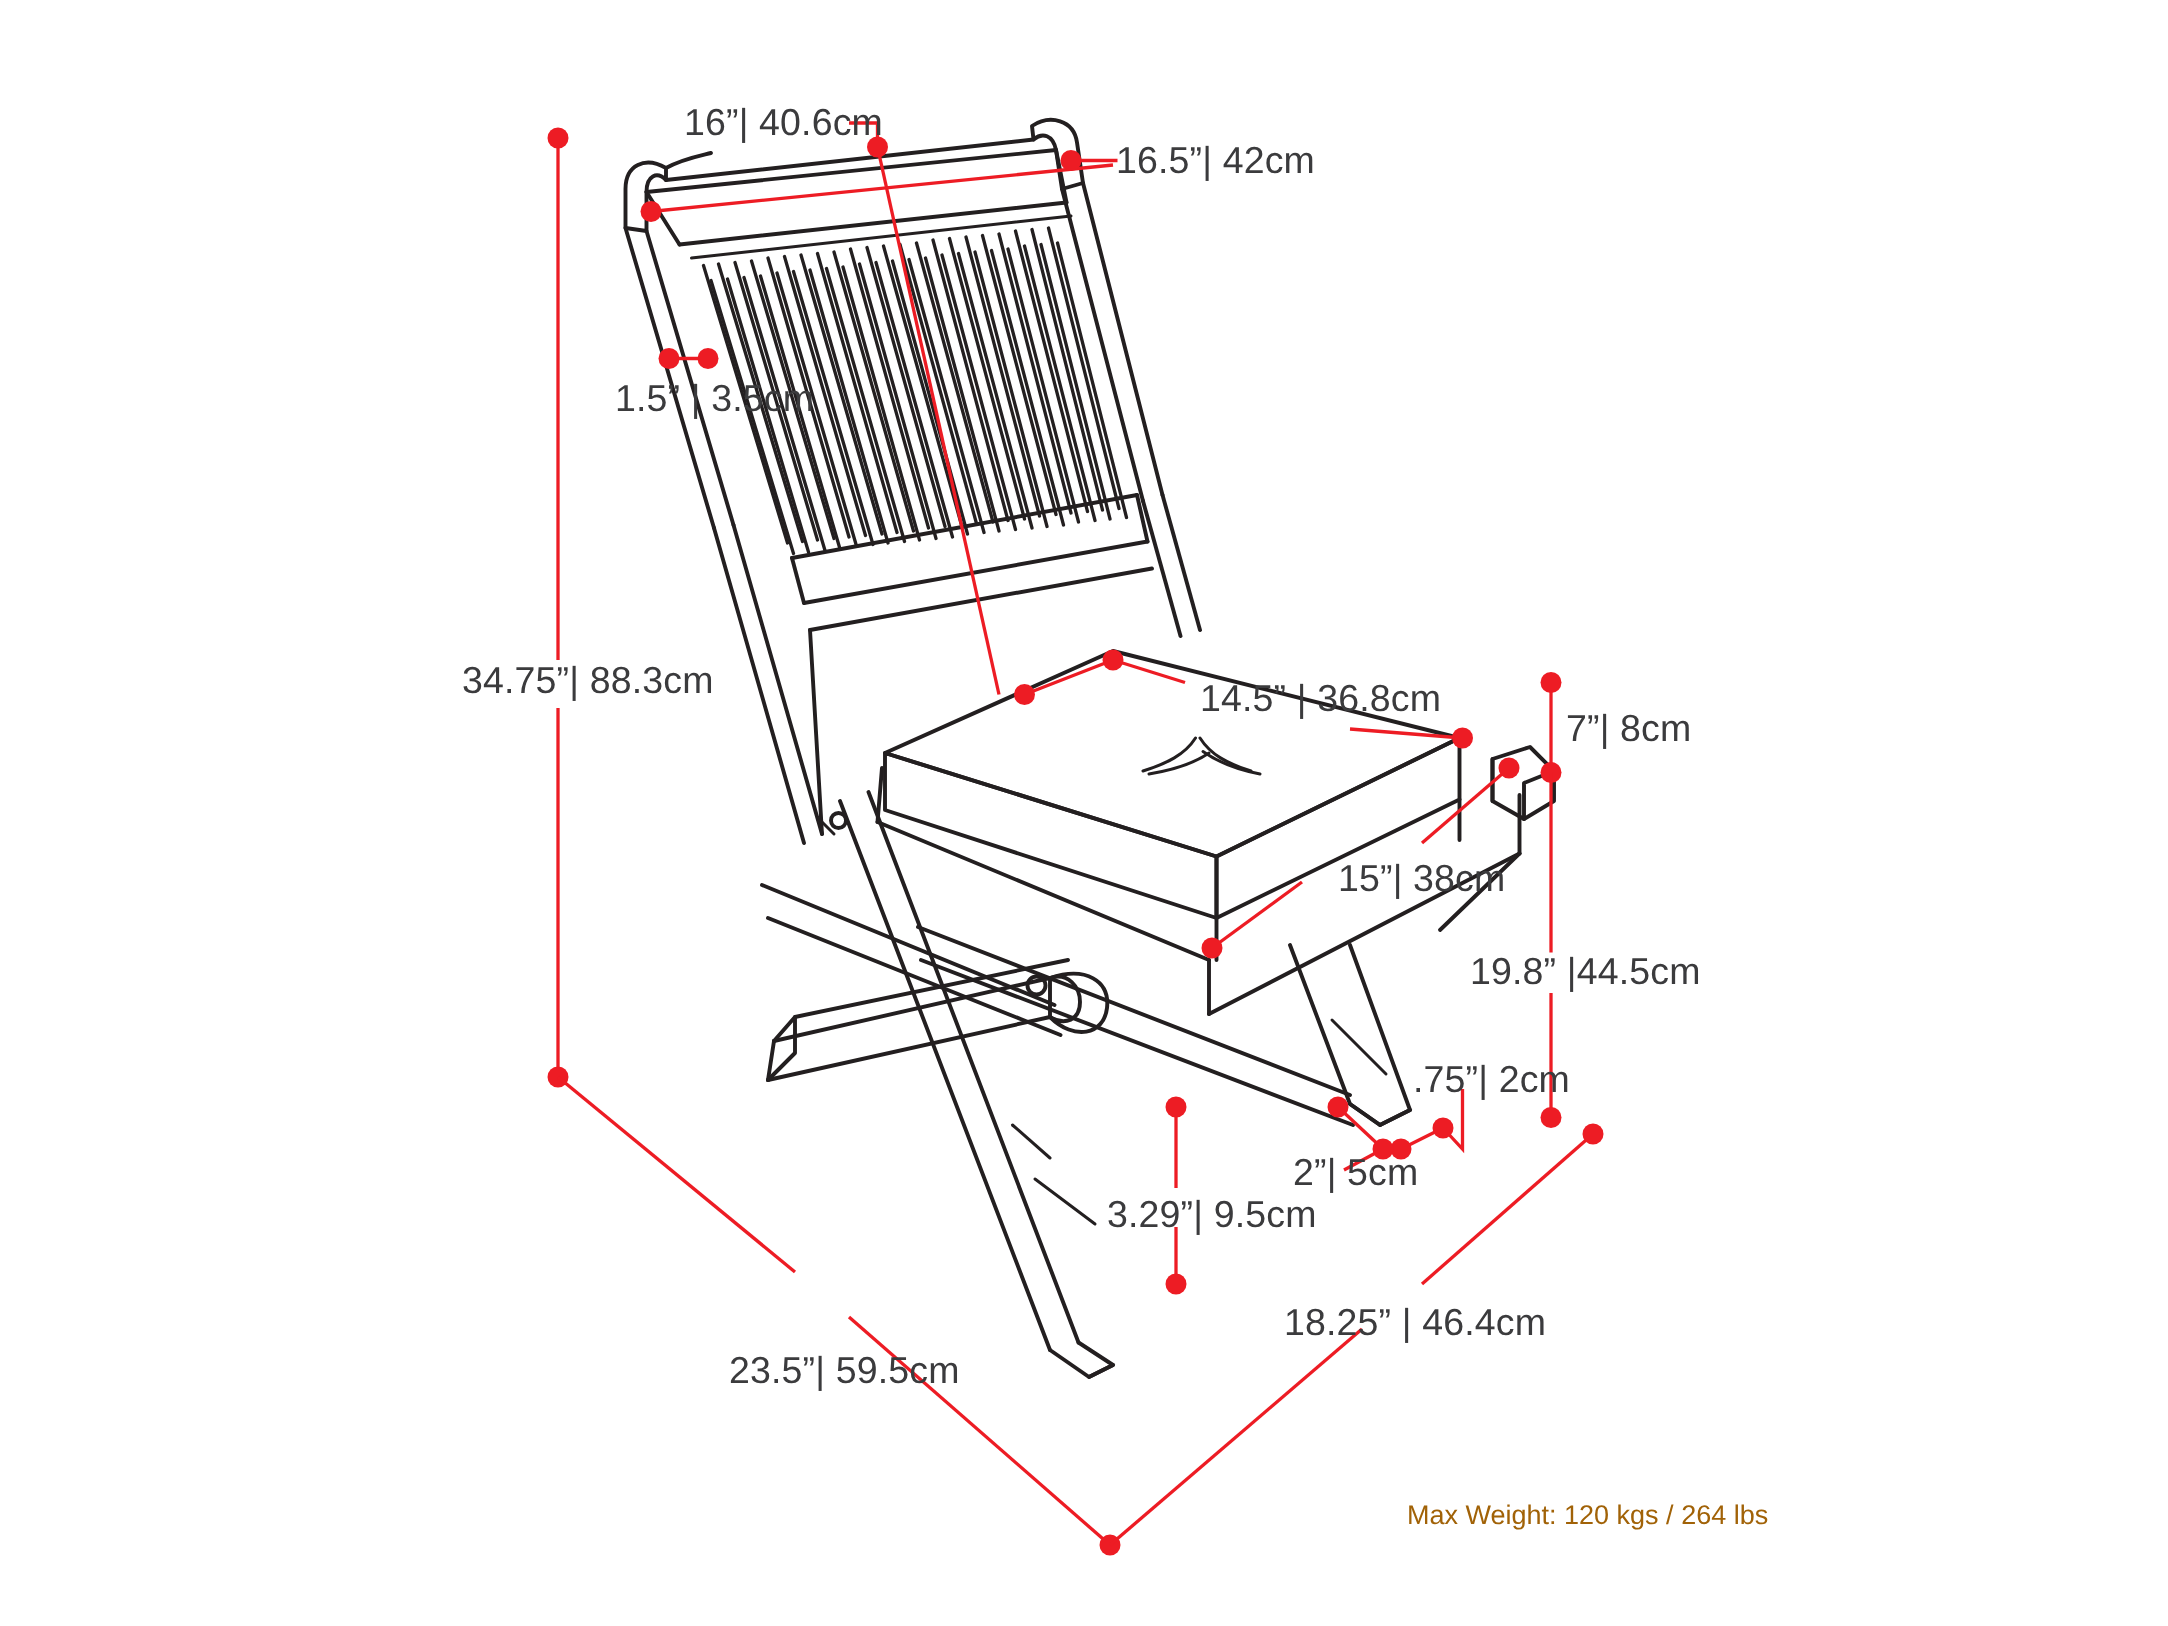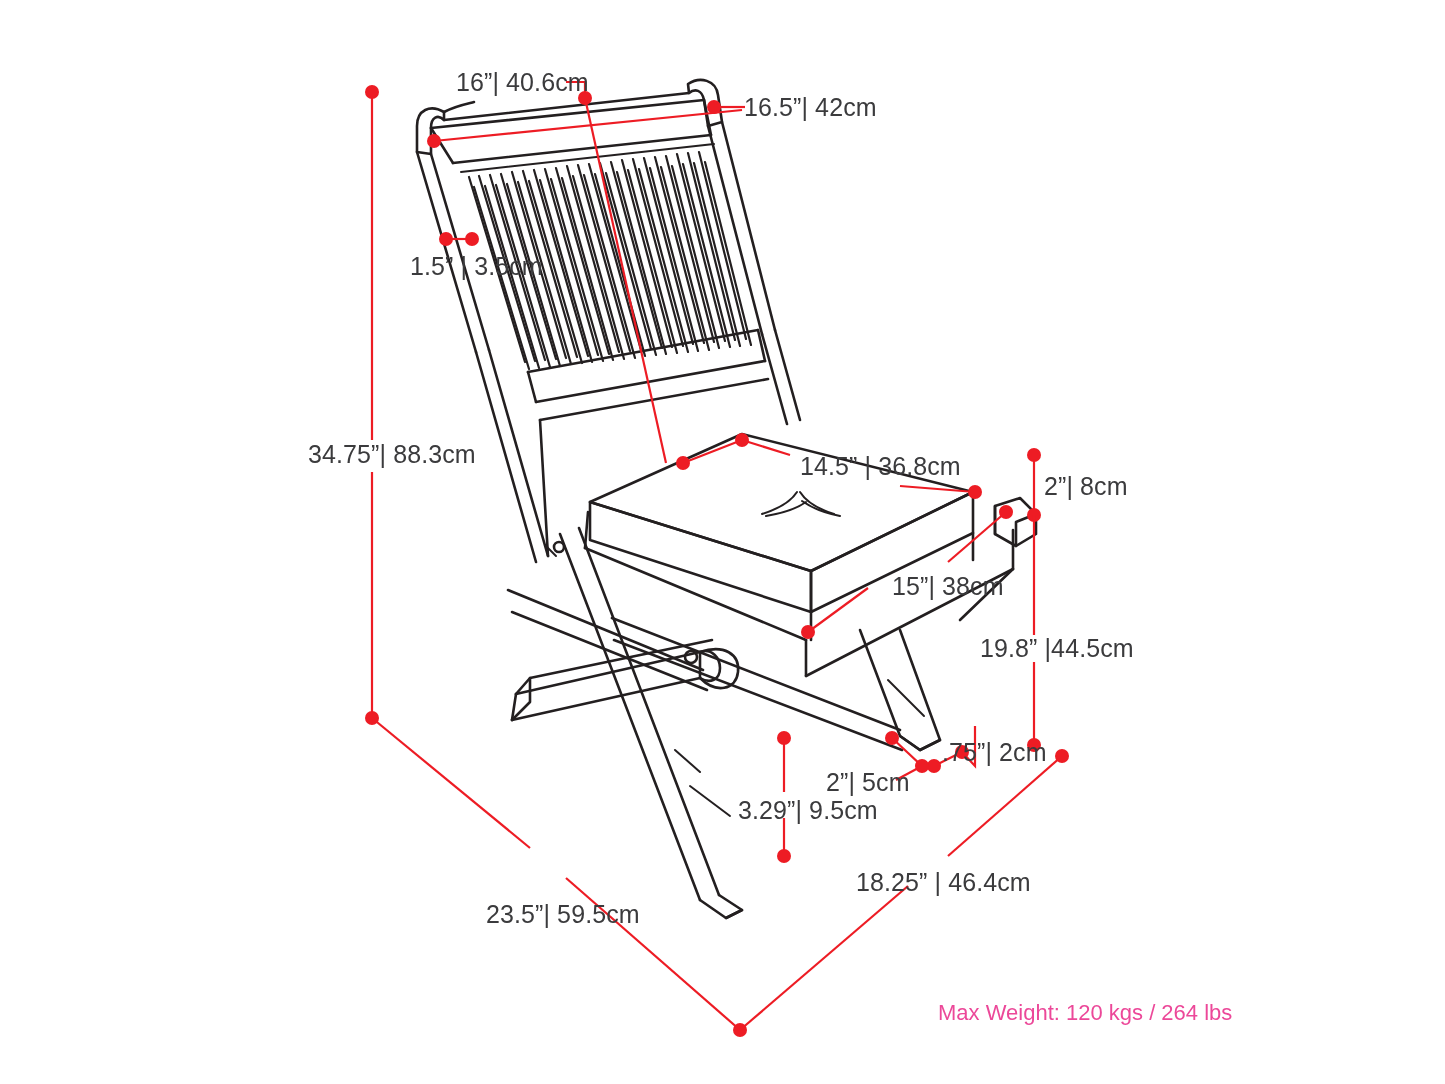--- a/index.html
+++ b/index.html
@@ -29,22 +29,22 @@
     position: absolute;
     white-space: nowrap;
     font-size: 25px;
     color: #3b3b3d;
     letter-spacing: 0.1px;
     font-family: "Liberation Sans", sans-serif;
   }
   .footer-note {
     position: absolute;
     white-space: nowrap;
-    font-size: 22px;
-    color: #ec4899;
+    font-size: 18px;
+    color: #a16207;
     font-family: "Liberation Sans", sans-serif;
   }
   .ln-stroke { fill: none; stroke: #231f20; stroke-width: 2.6; stroke-linecap: round; stroke-linejoin: round; }
   .ln-thin   { fill: none; stroke: #231f20; stroke-width: 2.0; stroke-linecap: round; stroke-linejoin: round; }
   .slat      { fill: none; stroke: #231f20; stroke-width: 2.2; stroke-linecap: round; }
   .dim-line  { fill: none; stroke: #ed1c24; stroke-width: 2.2; }
   .dim-dot   { fill: #ed1c24; }
 </style>
 </head>
 <body>
@@ -321,32 +321,32 @@
 
   <div class="dim-label" style="left:800px; top:452px;text-align:right;">
     <span>14.5” | 36.8cm</span>
   </div>
 
   <div class="dim-label" style="left:892px; top:548px;margin-top:24px;">
     <span>15”| 38cm</span>
   </div>
 
   <div class="dim-label" style="left:1044px; top:472px;">
-    <span>2”| 8cm</span>
+    <span>7”| 8cm</span>
   </div>
 
   <div class="dim-label" style="left:980px; top:634px;">
     <span>19.8” |44.5cm</span>
   </div>
 
-  <div class="dim-label" style="left:942px; top:706px;margin-top:32px;">
+  <div class="dim-label" style="left:942px; top:706px;">
     <span>.75”| 2cm</span>
   </div>
 
-  <div class="dim-label" style="left:826px; top:768px;">
+  <div class="dim-label" style="left:862px; top:768px;">
     <span>2”| 5cm</span>
   </div>
 
   <div class="dim-label" style="left:738px; top:796px;">
     <span>3.29”| 9.5cm</span>
   </div>
 
   <div class="dim-label" style="left:486px; top:852px;margin-top:48px;">
     <span>23.5”| 59.5cm</span>
   </div>

